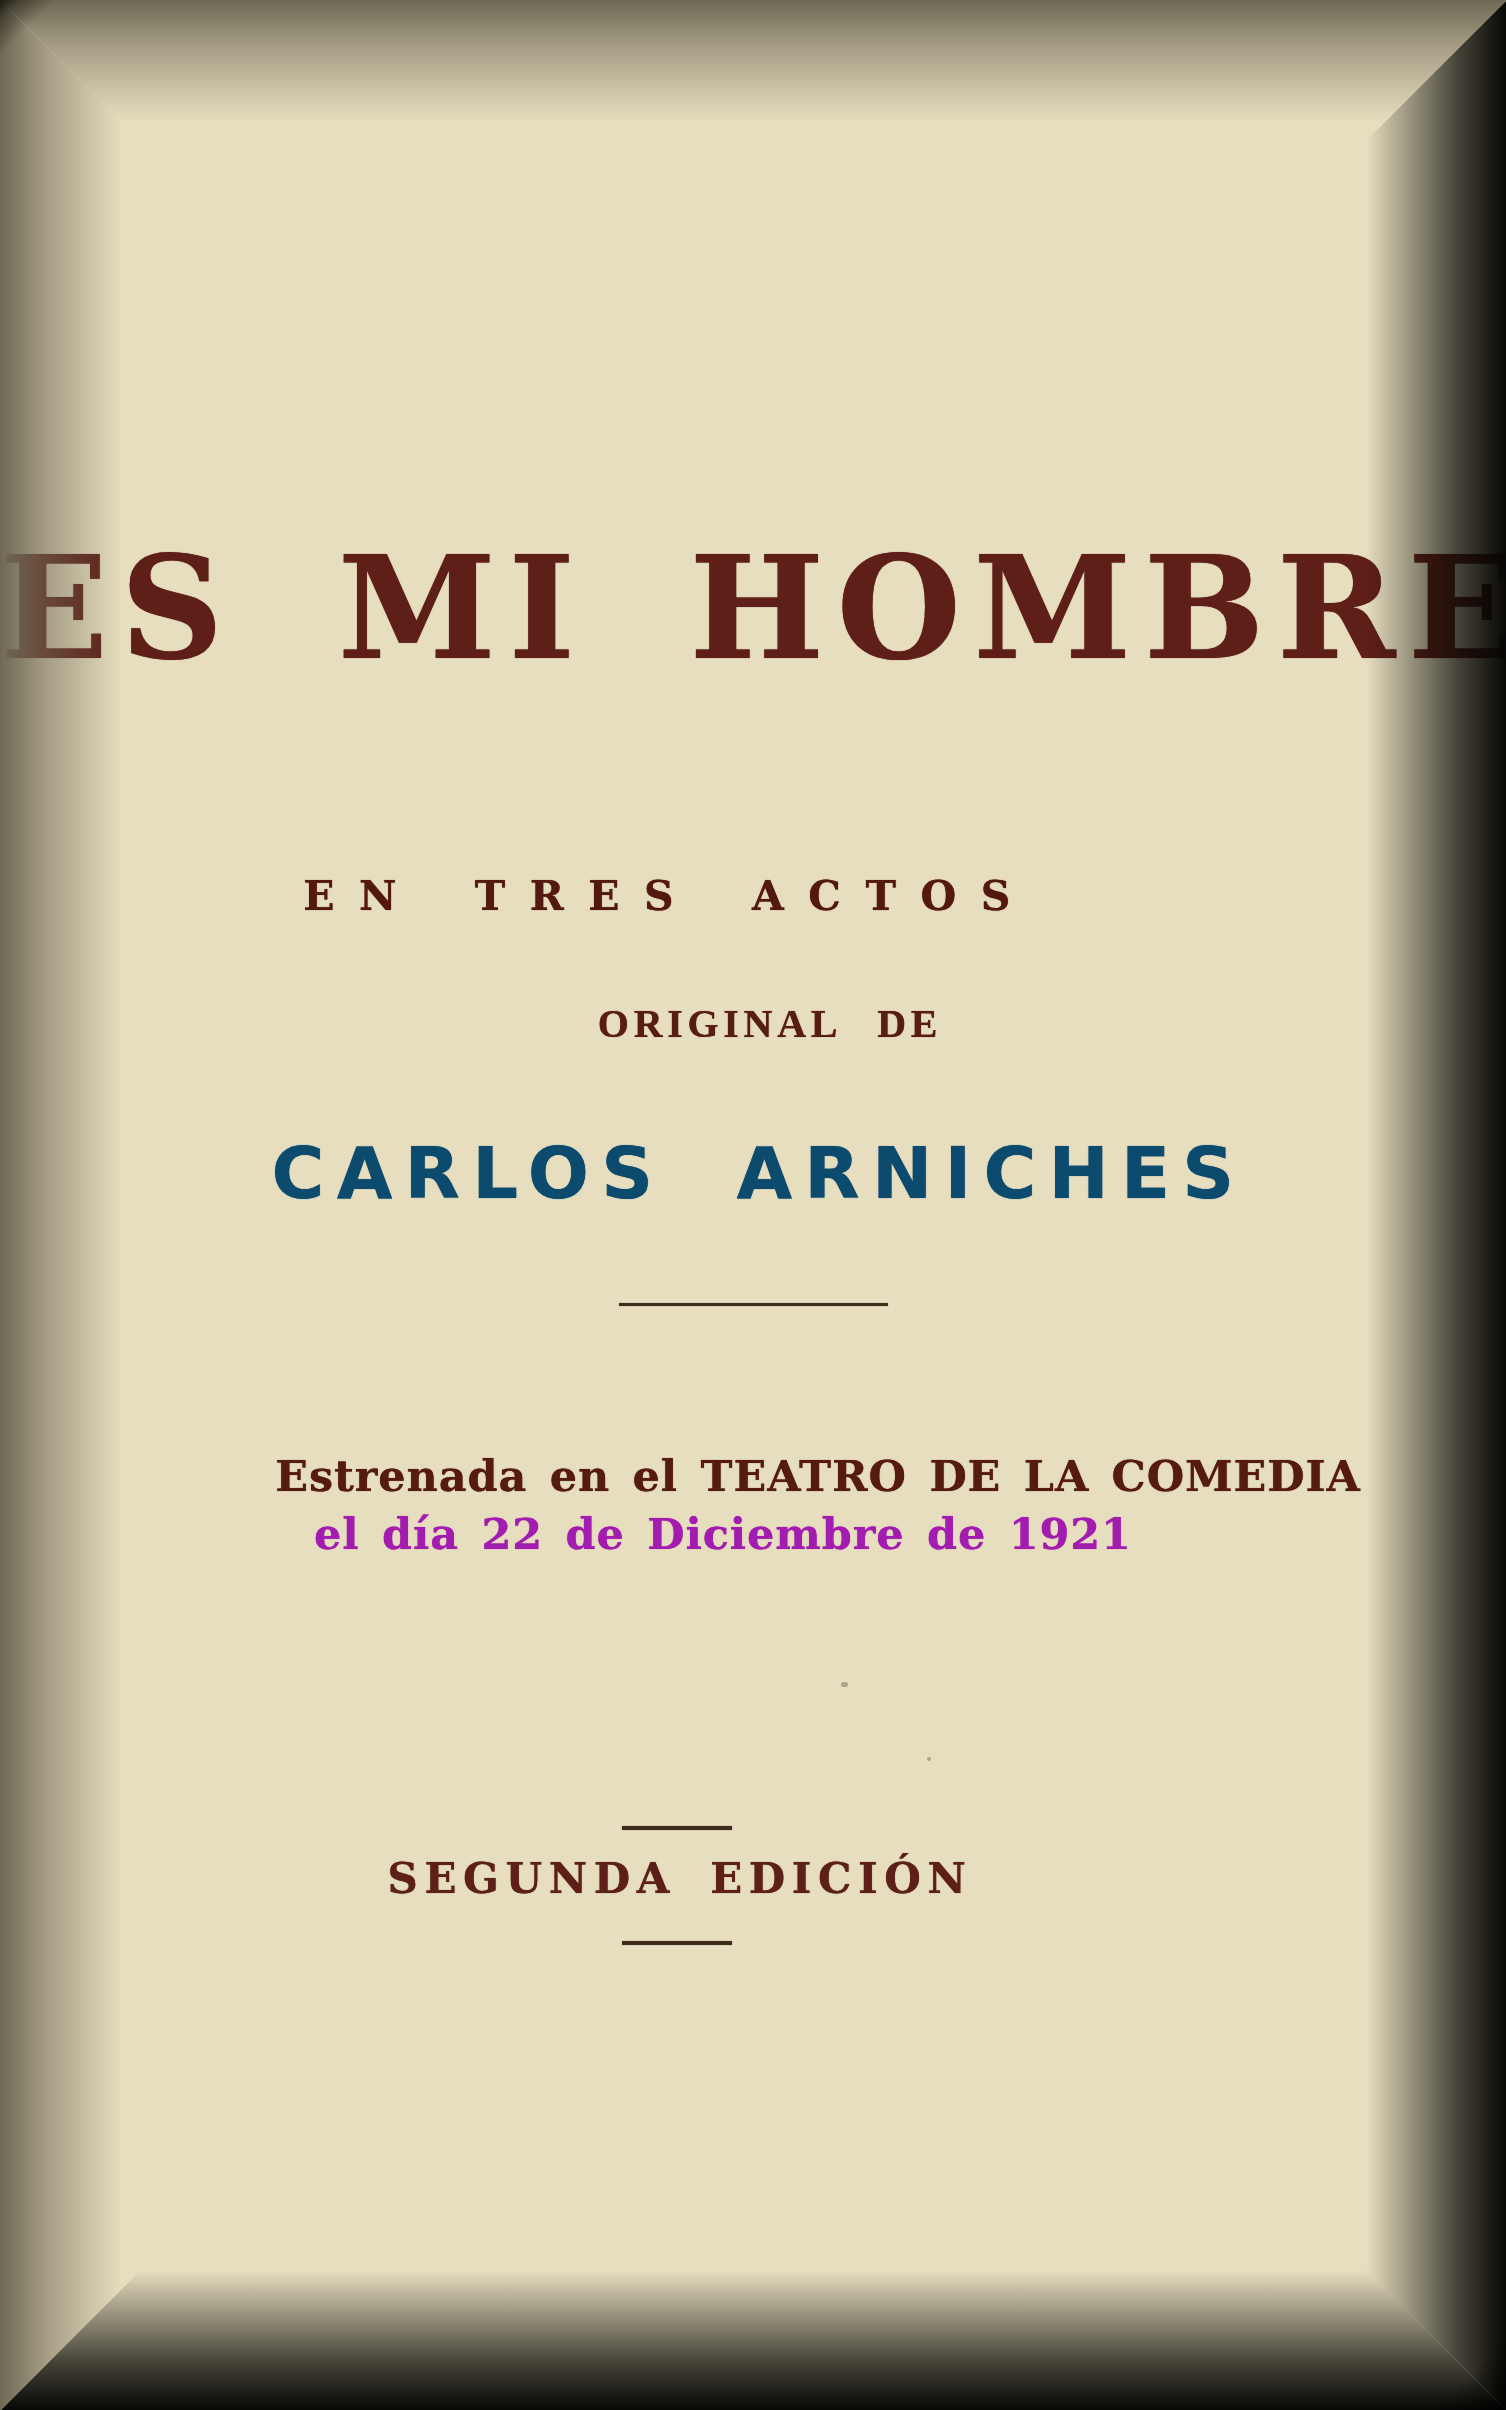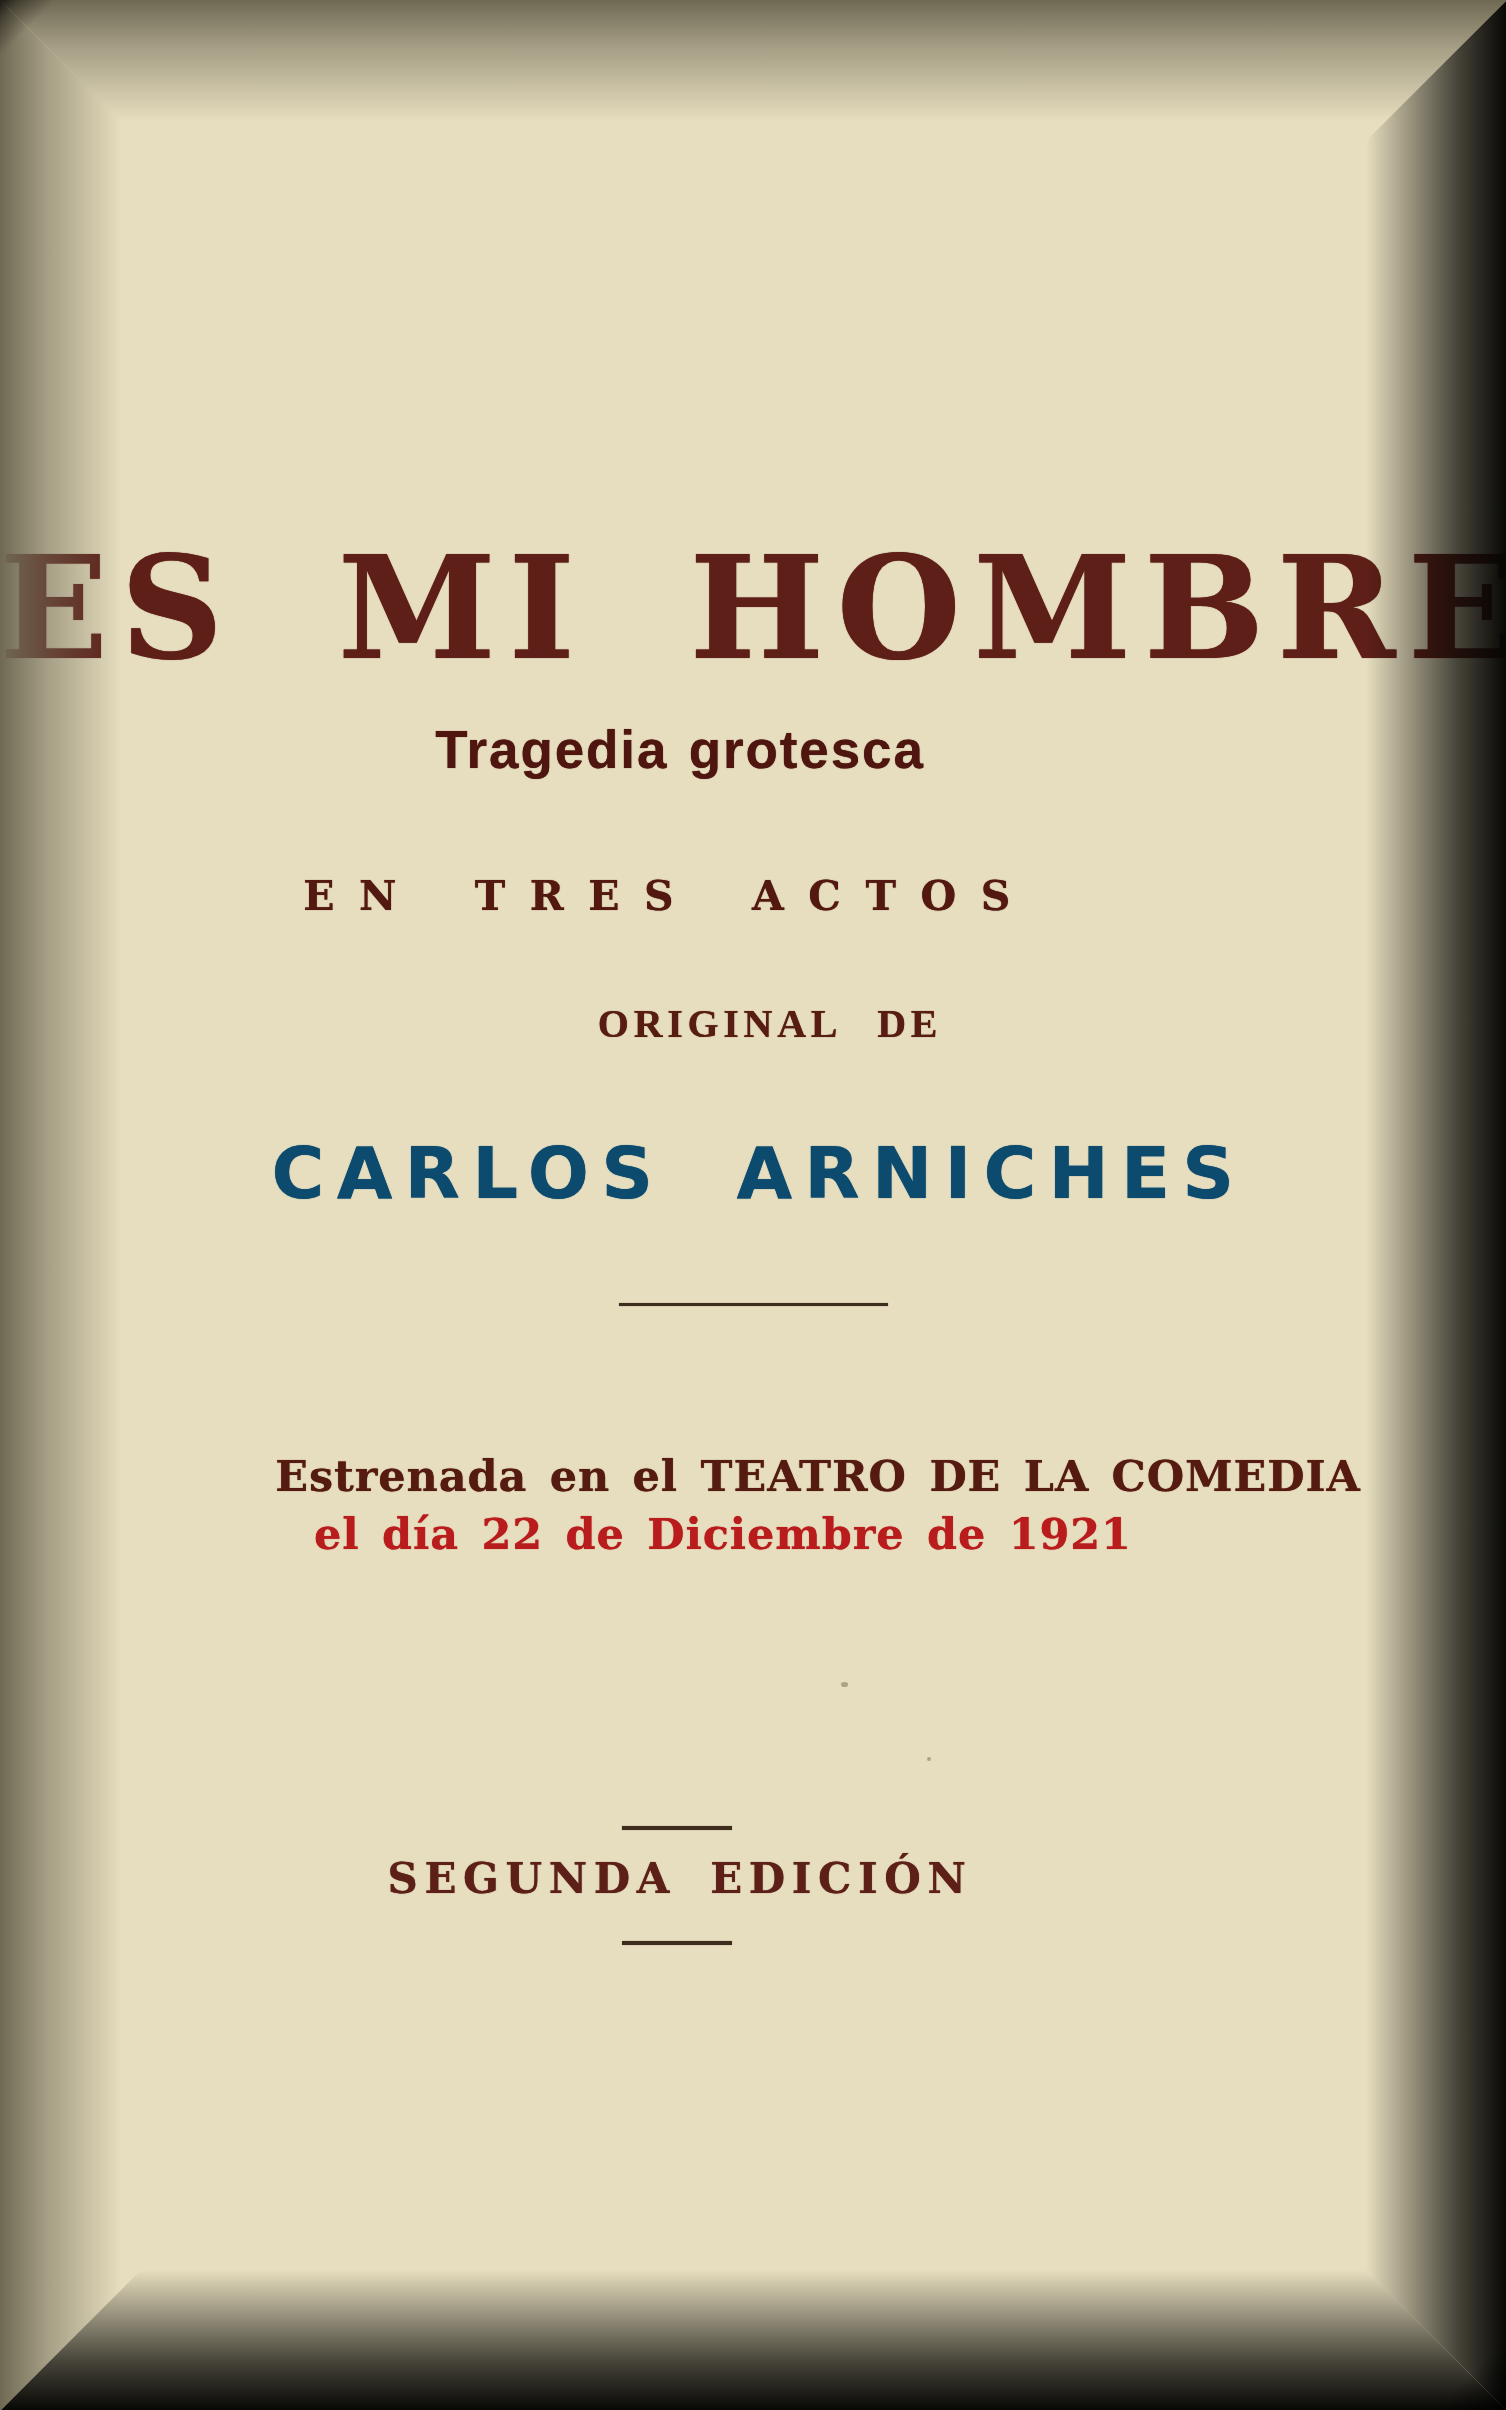--- a/index.html
+++ b/index.html
@@ -110,21 +110,21 @@
     color: #551a10;
     margin-left: 48px;
   }
   .premiere-2 {
     left: 723px; top: 1509px;
     font-family: "DejaVu Serif", serif;
     font-weight: 700;
     font-size: 43px;
     letter-spacing: 0.9px;
     word-spacing: 6.6px;
-    color: #b91c1c;
+    color: #a21caf;
   }
   .edition {
     left: 680px; top: 1854px;
     font-family: "DejaVu Serif", serif;
     font-weight: 700;
     font-size: 42px;
     letter-spacing: 6.6px;
     word-spacing: 13px;
     color: #5c2018;
   }
@@ -149,21 +149,20 @@
     <div class="face top"></div>
     <div class="face left"></div>
     <div class="face right"></div>
     <div class="face bottom"></div>
     <div class="corner-tl"></div>
     <div class="corner-br"></div>
   </div>
 
   <h1 class="line title">ES MI HOMBRE</h1>
 
-  <div class="line subtitle">Tragedia grotesca</div>
 
   <div class="line original">ORIGINAL DE</div>
 
   <div class="line acts">EN TRES ACTOS</div>
 
   <div class="line author">CARLOS ARNICHES</div>
 
   <div class="rule rule-main"></div>
 
   <div class="line premiere-1">Estrenada en el TEATRO DE LA COMEDIA</div>

